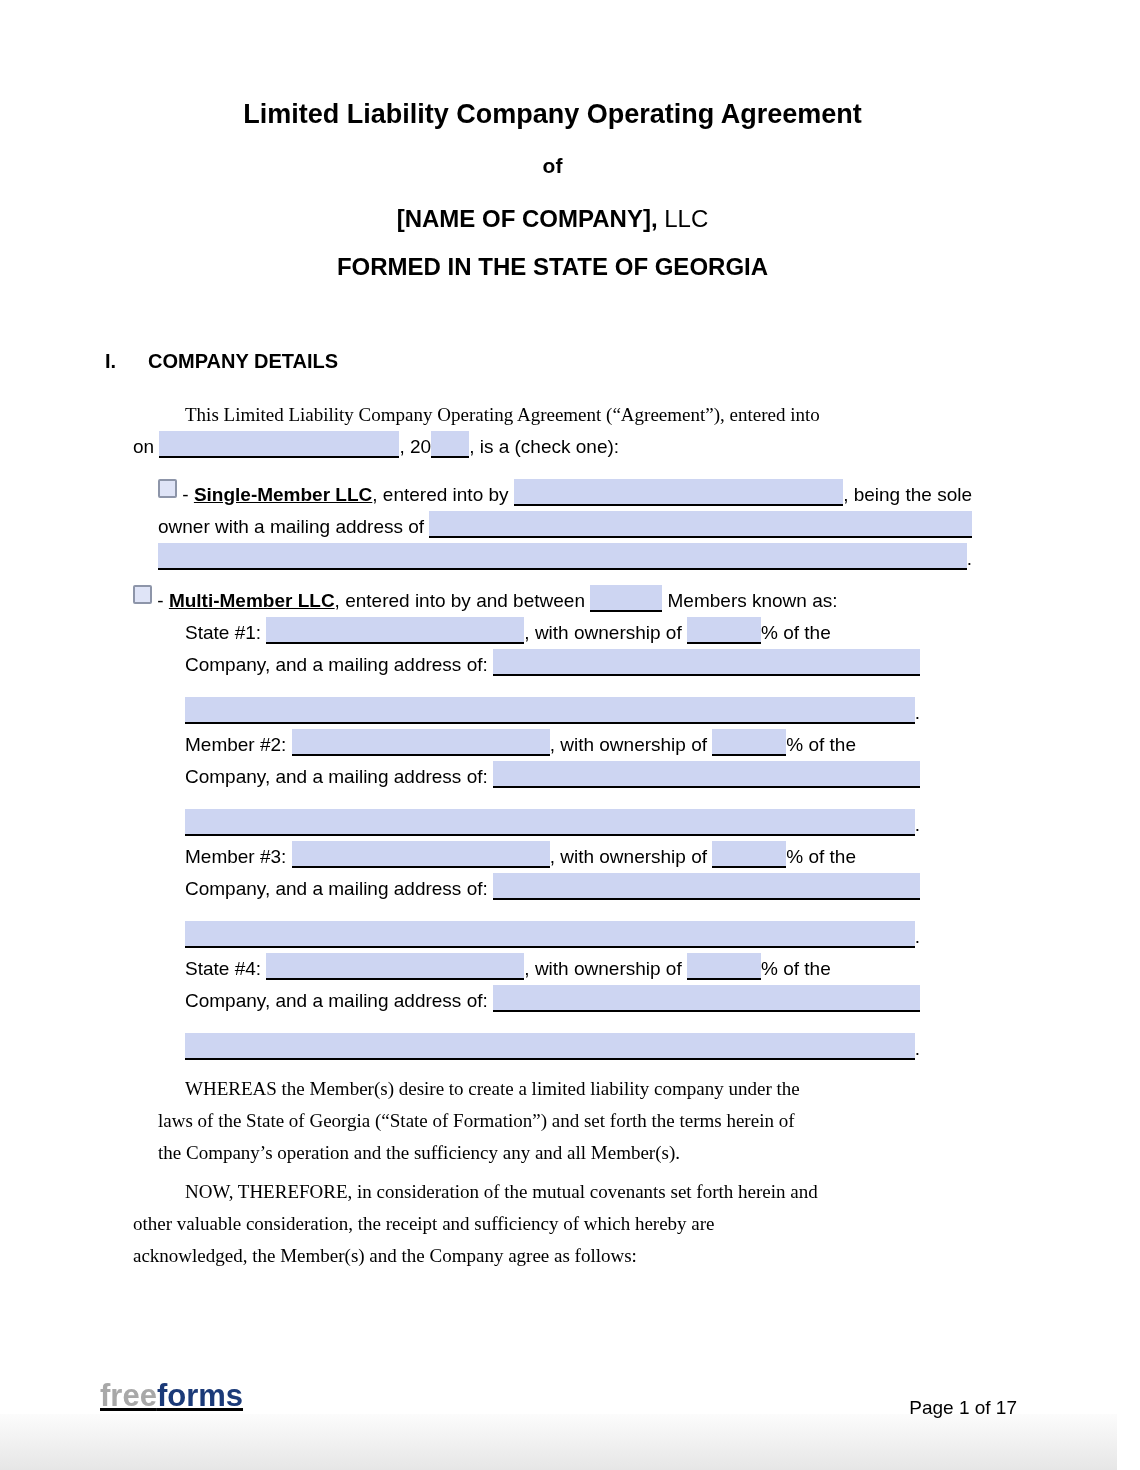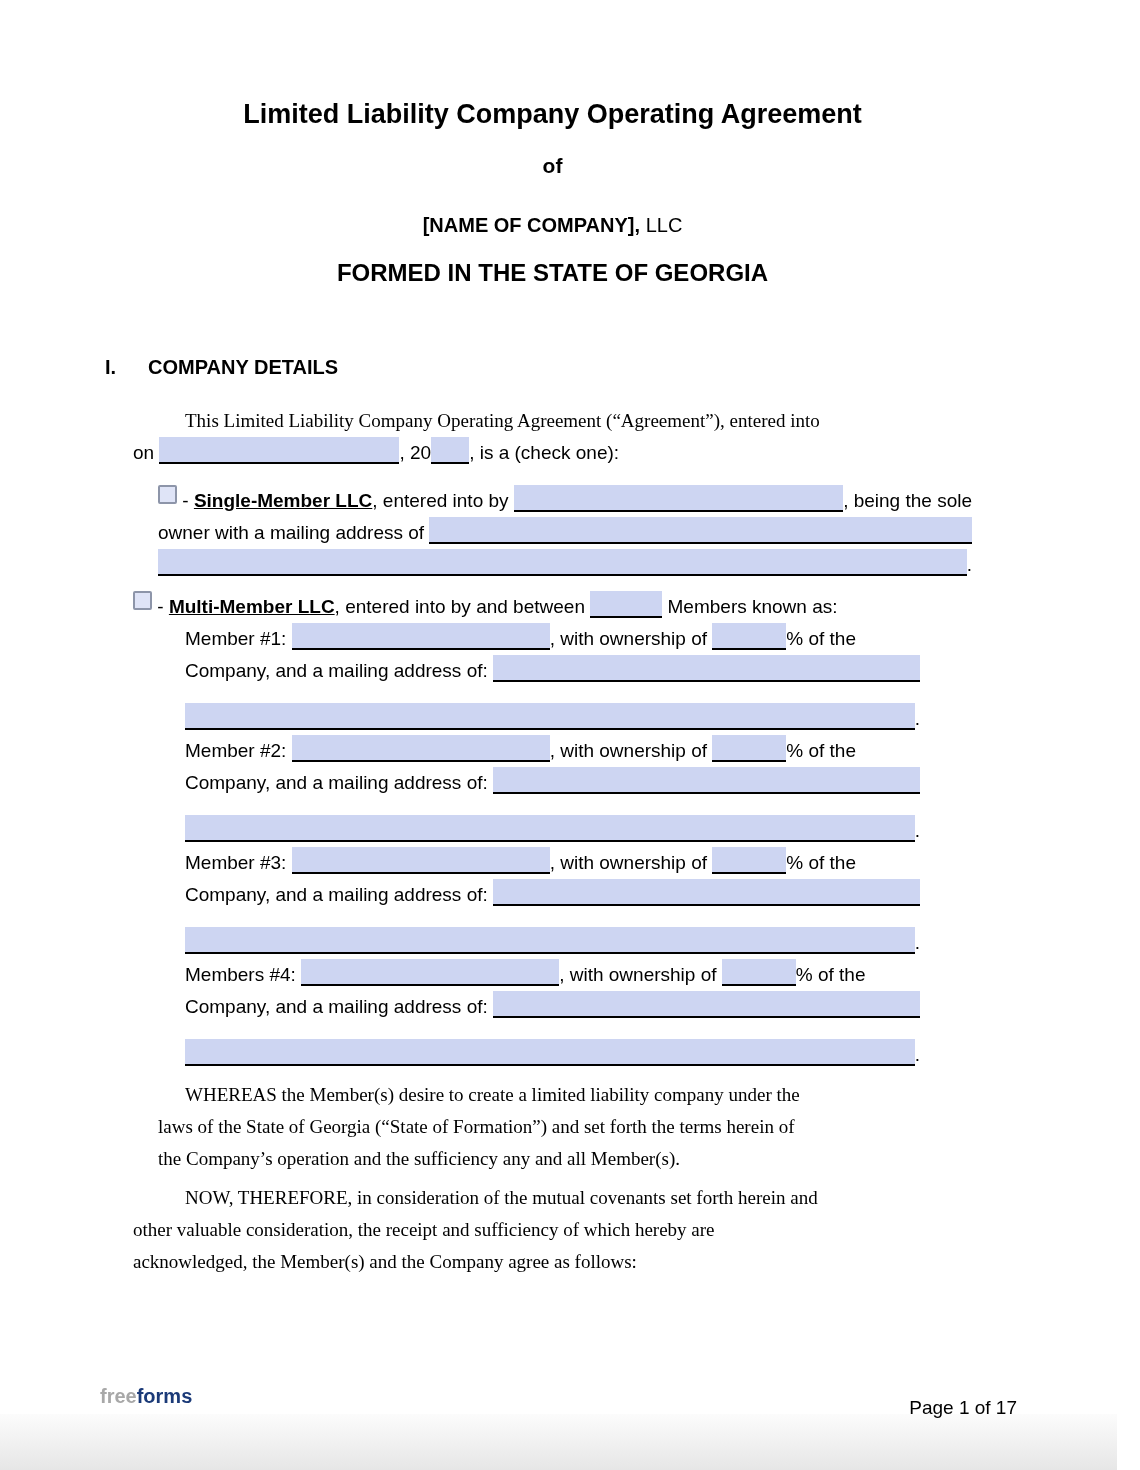--- a/index.html
+++ b/index.html
@@ -30,42 +30,42 @@
     display:inline-block;width:15px;height:15px;
     border:2px solid var(--checkbox-border,#8d95a9);
     border-radius:2px;
     background:var(--checkbox-bg,#dfe4f7);
     margin-bottom:2px;flex:0 0 auto;
   }
   .b{font-weight:bold;text-decoration:underline;}
 
   .title{font-size:27px;line-height:36px;font-weight:bold;text-align:center;margin:96px 0 0 0;}
   .of{font-size:21px;font-weight:bold;text-align:center;margin-top:19px;line-height:30px;}
-  .company{font-size:20px;font-weight:bold;text-align:center;margin-top:24px;line-height:40px;}
+  .company{font-size:24px;font-weight:bold;text-align:center;margin-top:18px;line-height:40px;}
   .company .suffix{font-weight:normal;}
   .formed{font-size:24px;font-weight:bold;text-align:center;margin-top:14px;line-height:28px;}
 
   .section-heading{font-size:20px;font-weight:bold;margin:66px 0 0 -28px;line-height:28px;}
   .section-heading .num{display:inline-block;width:43px;}
 
   .intro{margin-top:24px;}
   .indent{text-indent:52px;}
 
   .single{margin-left:25px;margin-top:16px;}
   .multi{margin-top:10px;}
 
   .members{margin-left:52px;width:735px;}
   .member .l3{margin-top:16px;}
 
   .whereas{margin-left:25px;margin-top:8px;}
   .whereas .first{text-indent:27px;}
   .now{margin-top:7px;}
   .now .first{text-indent:52px;}
 
-  .logo{position:absolute;left:100px;top:1382px;font-size:20px;font-weight:bold;line-height:28px;}
+  .logo{position:absolute;left:100px;top:1382px;font-size:31px;font-weight:bold;line-height:28px;text-decoration:underline;}
   .logo .free{color:var(--logo-free,#a8a8a8);}
   .logo .forms{color:var(--logo-forms,#1b3a78);}
   .pageinfo{position:absolute;top:1396px;right:100px;font-size:19px;line-height:24px;}
   .bottom-band{position:absolute;left:0;bottom:0;width:100%;height:56px;
     background:linear-gradient(to bottom,#fcfcfc,#e6e6e6);}
 </style>
 </head>
 <body>
 
 <div class="page">
@@ -87,39 +87,39 @@
       <div class="line"><span class="checkbox"></span><span> - </span><span class="b">Single-Member LLC</span><span>, entered into by </span><span class="field grow" style="min-width:200px"></span><span>, being the sole</span></div>
       <div class="line"><span>owner with a mailing address of </span><span class="field grow"></span></div>
       <div class="line"><span class="field grow"></span><span>.</span></div>
     </div>
 
     <div class="line multi"><span class="checkbox"></span><span> - </span><span class="b">Multi-Member LLC</span><span>, entered into by and between </span><span class="field" style="width:72px"></span><span> Members known as:</span></div>
 
     <div class="members">
 
       <div class="member">
-        <div class="line"><span>Member #1: </span><span class="field" style="width:258px"></span><span>, with ownership of </span><span class="field" style="width:74px"></span><span>% of the</span></div>
+        <div class="line"><span>State #1: </span><span class="field" style="width:258px"></span><span>, with ownership of </span><span class="field" style="width:74px"></span><span>% of the</span></div>
         <div class="line"><span>Company, and a mailing address of: </span><span class="field grow"></span></div>
         <div class="line l3"><span class="field grow"></span><span>.</span></div>
       </div>
 
       <div class="member">
         <div class="line"><span>Member #2: </span><span class="field" style="width:258px"></span><span>, with ownership of </span><span class="field" style="width:74px"></span><span>% of the</span></div>
         <div class="line"><span>Company, and a mailing address of: </span><span class="field grow"></span></div>
         <div class="line l3"><span class="field grow"></span><span>.</span></div>
       </div>
 
       <div class="member">
         <div class="line"><span>Member #3: </span><span class="field" style="width:258px"></span><span>, with ownership of </span><span class="field" style="width:74px"></span><span>% of the</span></div>
         <div class="line"><span>Company, and a mailing address of: </span><span class="field grow"></span></div>
         <div class="line l3"><span class="field grow"></span><span>.</span></div>
       </div>
 
       <div class="member">
-        <div class="line"><span>Members #4: </span><span class="field" style="width:258px"></span><span>, with ownership of </span><span class="field" style="width:74px"></span><span>% of the</span></div>
+        <div class="line"><span>State #4: </span><span class="field" style="width:258px"></span><span>, with ownership of </span><span class="field" style="width:74px"></span><span>% of the</span></div>
         <div class="line"><span>Company, and a mailing address of: </span><span class="field grow"></span></div>
         <div class="line l3"><span class="field grow"></span><span>.</span></div>
       </div>
 
     </div>
 
     <div class="whereas">
       <div class="tline first">WHEREAS the Member(s) desire to create a limited liability company under the</div>
       <div class="tline">laws of the State of Georgia (“State of Formation”) and set forth the terms herein of</div>
       <div class="tline">the Company’s operation and the sufficiency any and all Member(s).</div>

